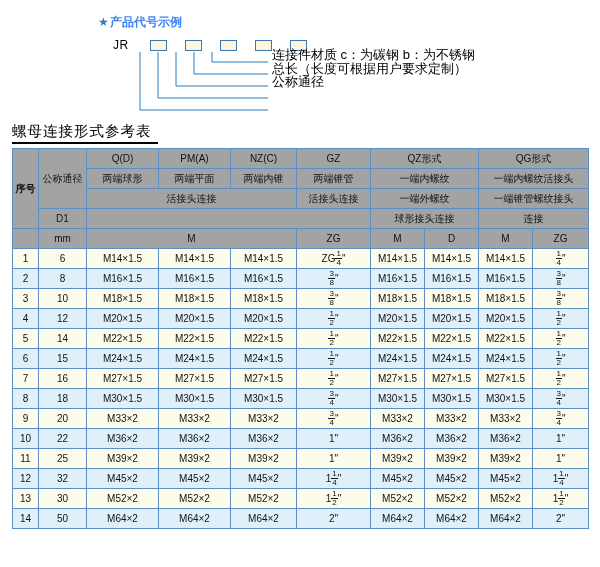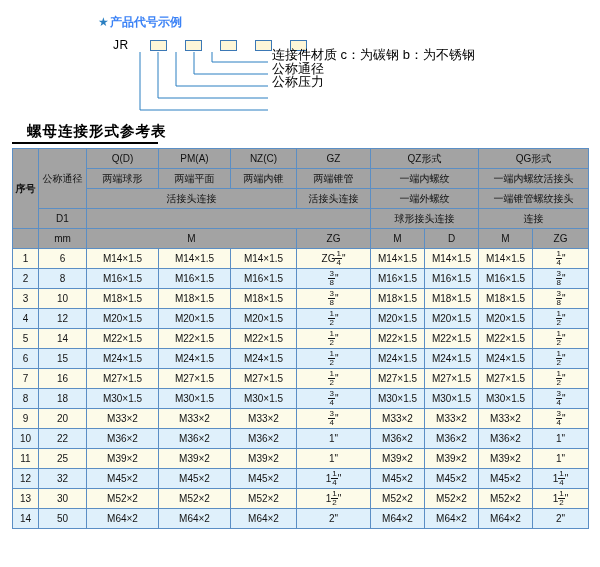--- a/index.html
+++ b/index.html
@@ -58,23 +58,23 @@
   .leg-labels{
     position:absolute;
     left:272px; top:48px;
     font-size:13px;
     line-height:13.6px;
   }
   .leg-labels div{white-space:nowrap;}
   
   .section-title{
     position:absolute;
-    left:27px; top:122px;
+    left:12px; top:122px;
     font-size:14.5px;
-    font-weight:bold;
+    font-weight:normal;
     letter-spacing:1px;
   }
   .title-underline{
     position:absolute;
     left:12px; top:142px;
     width:146px;height:2px;
     background:#000;
   }
   
   .tbl-wrap{
@@ -159,22 +159,22 @@
     <span class="code-jr">JR</span>
     <span class="code-box"></span>
     <span class="code-box"></span>
     <span class="code-box"></span>
     <span class="code-box"></span>
     <span class="code-box"></span>
   </div>
 
   <div class="leg-labels">
     <div>连接件材质  c：为碳钢  b：为不锈钢</div>
+    <div>总长（长度可根据用户要求定制）</div>
     <div>公称通径</div>
-    <div>公称压力</div>
   </div>
 </div>
 
 <div class="section-title">螺母连接形式参考表</div>
 <div class="title-underline"></div>
 
 <div class="tbl-wrap">
 <table>
   <colgroup>
     <col class="hdr-seq">

